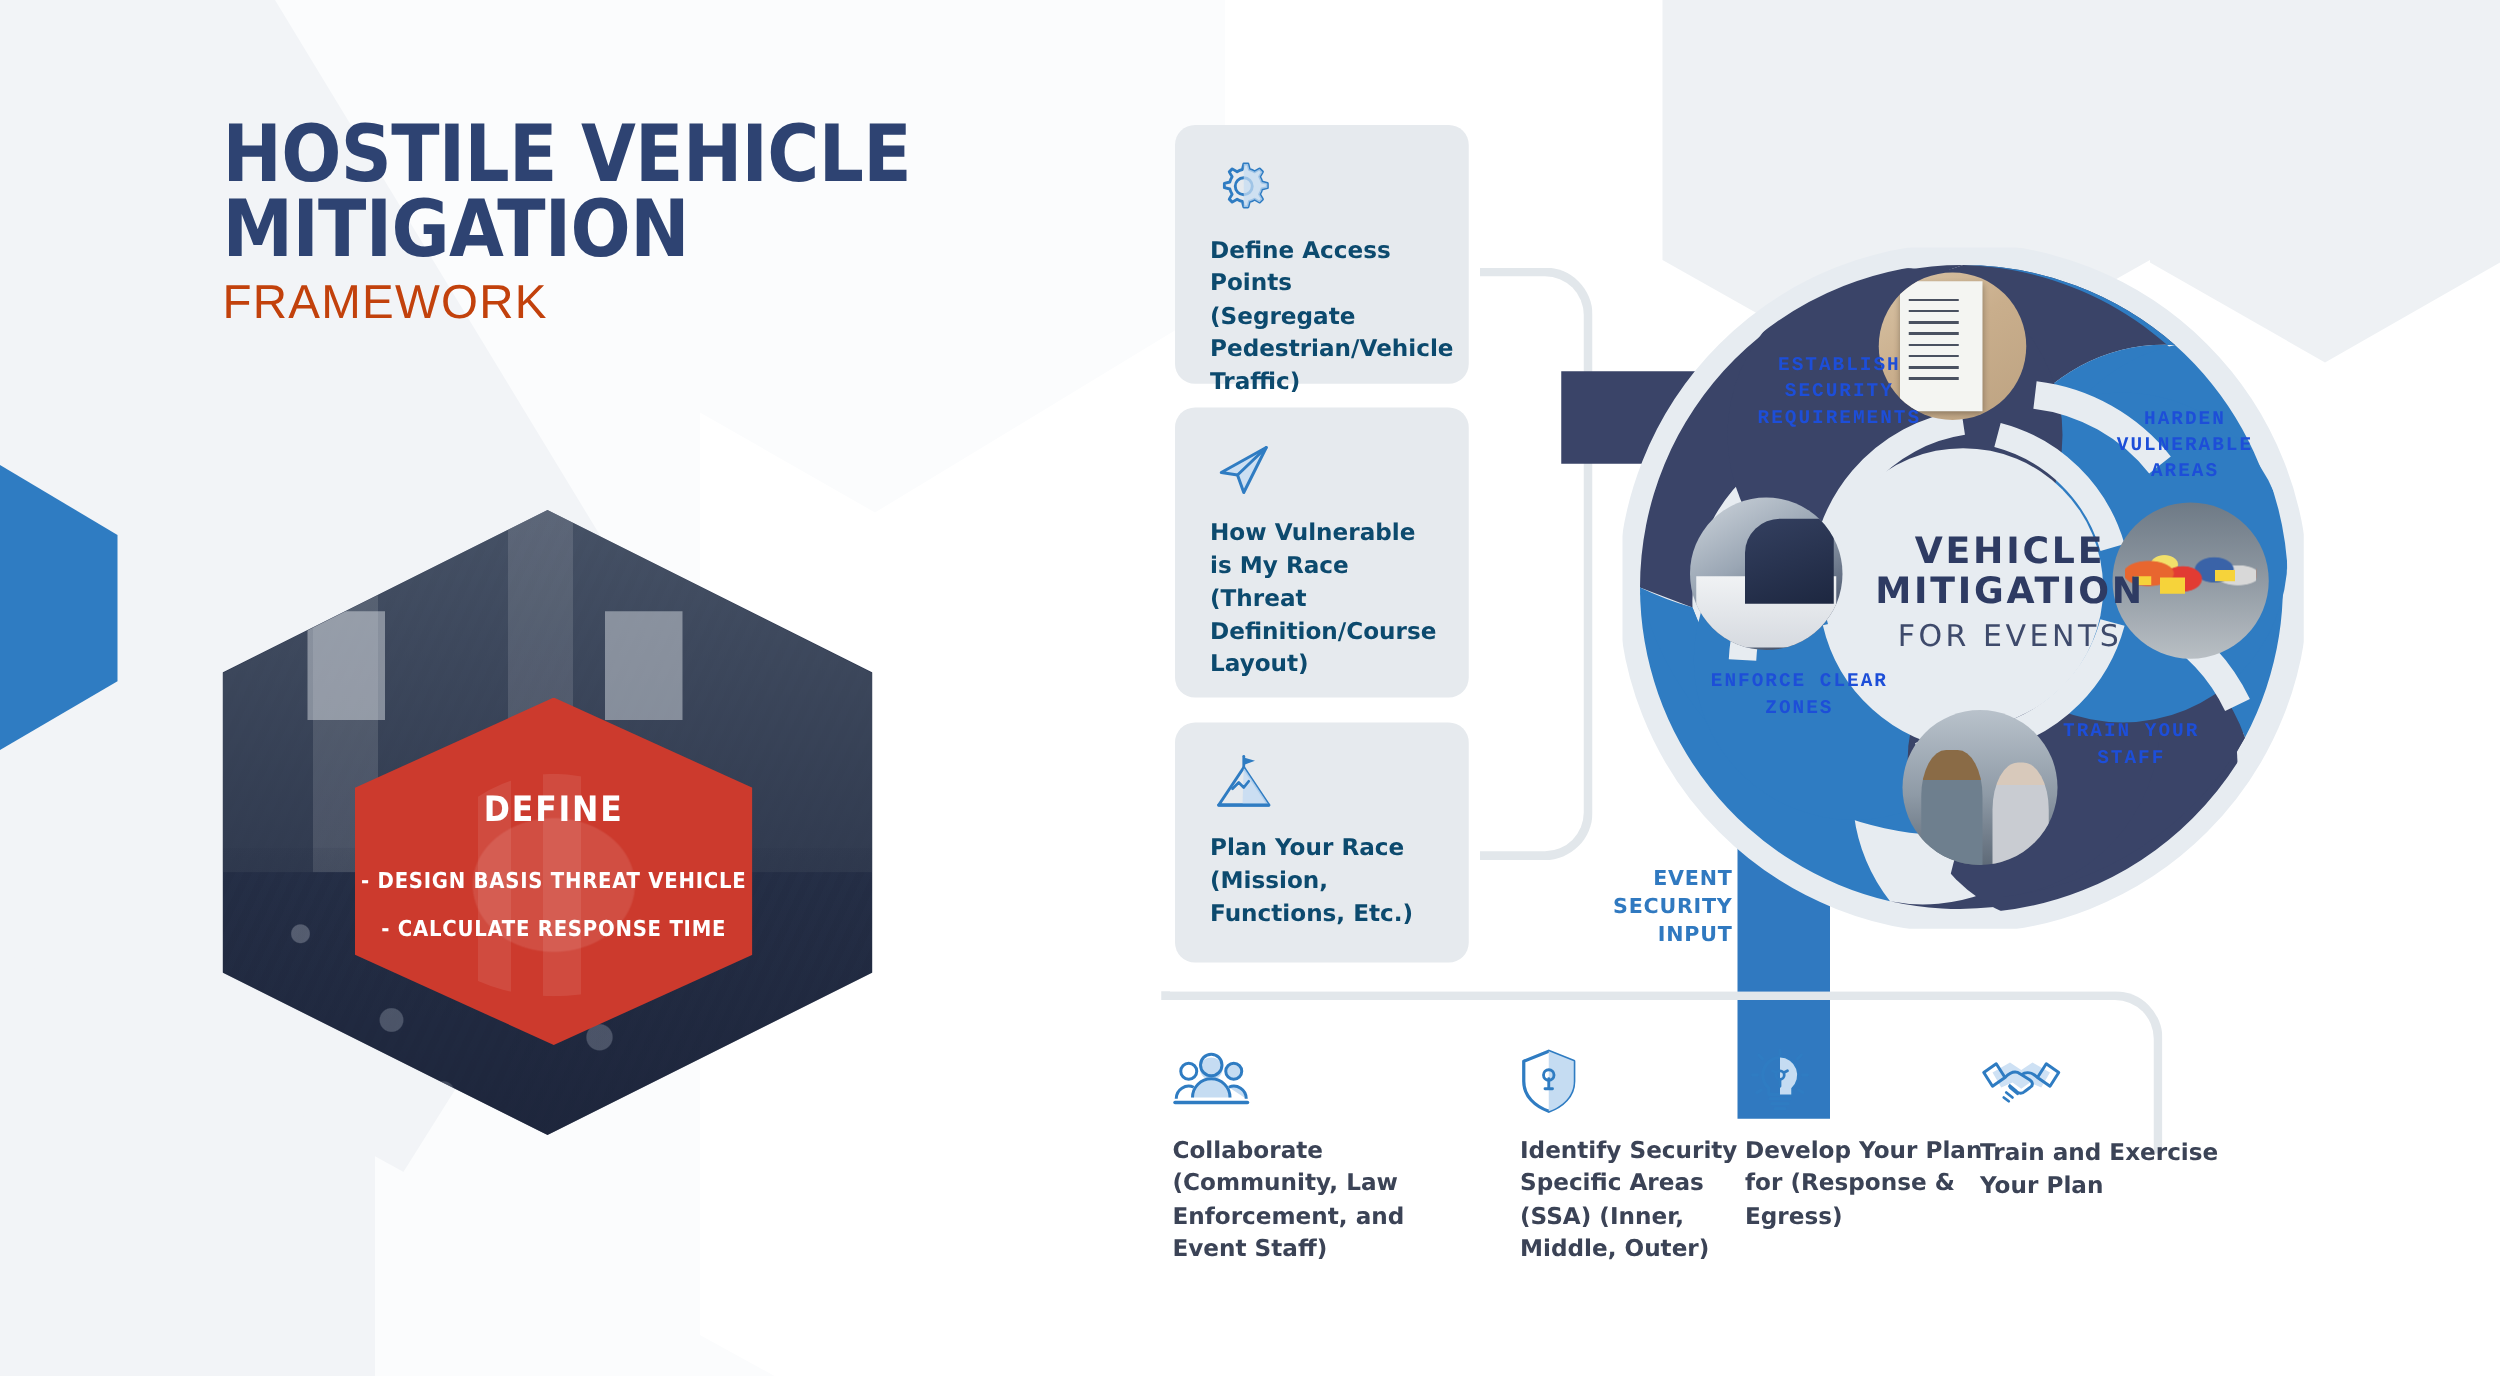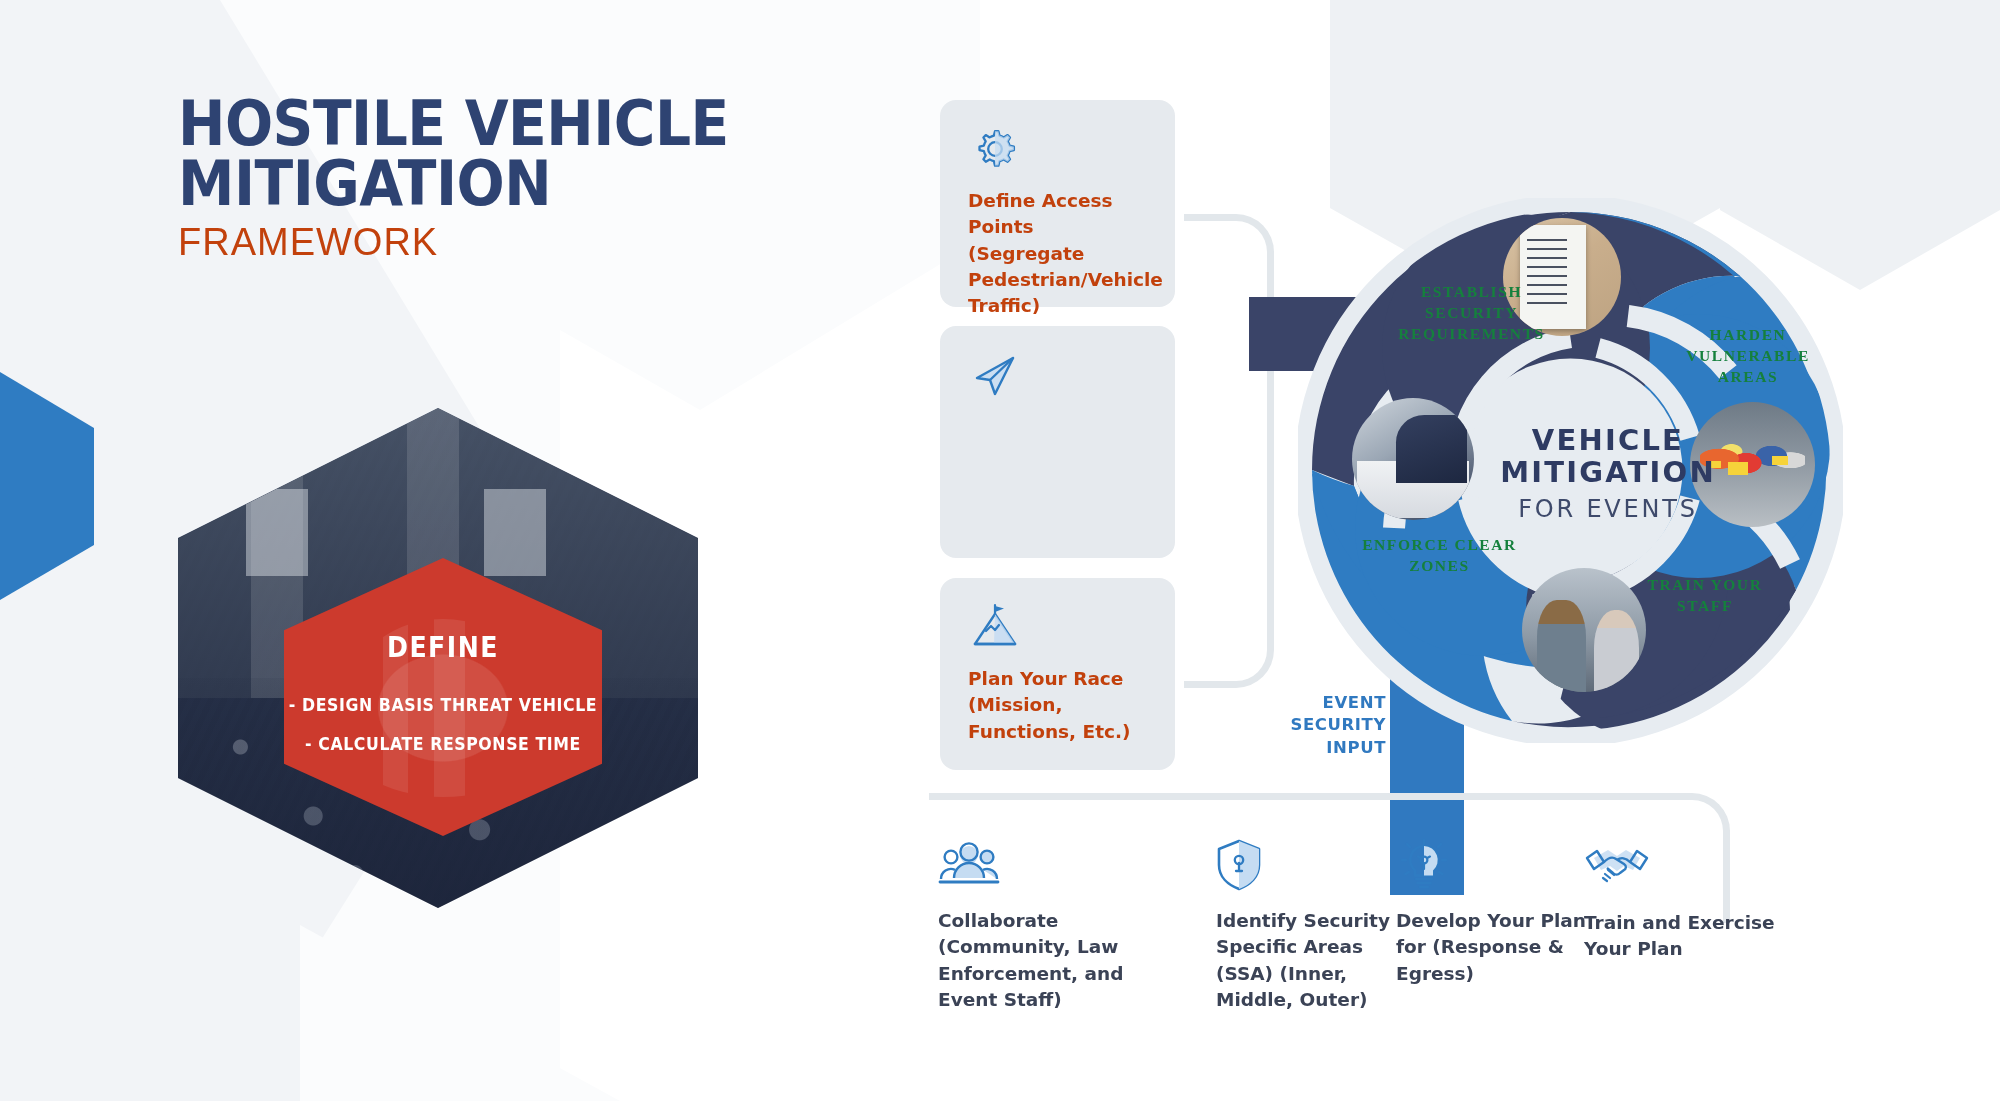--- a/index.html
+++ b/index.html
@@ -96,21 +96,21 @@
     font-stretch:condensed;line-height:2.2;white-space:nowrap;
   }
 
   
   .side-card{
     position:absolute;width:235px;background:#e6eaee;border-radius:16px;
     padding:22px 22px 22px 28px;box-sizing:border-box;z-index:5;
   }
   .side-card .card-icon{display:block;height:54px;margin-bottom:12px;}
   .side-card .card-label{
-    font-size:18.5px;line-height:1.42;font-weight:bold;color:#c2410c;
+    font-size:18.5px;line-height:1.42;font-weight:bold;color:#0c4a6e;
     font-family:"DejaVu Sans","Liberation Sans",sans-serif;
   }
   #card-0{left:940px;top:100px;height:207px;}
   #card-1{left:940px;top:326px;height:232px;}
   #card-2{left:940px;top:578px;height:192px;}
 
   
   #bracket-left{
     position:absolute;left:1184px;top:214px;width:90px;height:474px;z-index:3;
     border:7px solid #e2e7eb;border-left:none;border-radius:0 38px 38px 0;
@@ -132,23 +132,23 @@
   }
   #stem-bottom{
     position:absolute;left:1390px;top:660px;width:74px;height:235px;
     background:#3079c0;z-index:2;
   }
 
   
   #circle-wrap{position:absolute;left:1298px;top:198px;width:545px;height:545px;z-index:7;}
   #circle-wrap svg{display:block;}
   .cq-label{
-    position:absolute;color:#15803d;font-weight:bold;text-align:center;
+    position:absolute;color:#1d4ed8;font-weight:bold;text-align:center;
     font-size:15.5px;letter-spacing:1.6px;line-height:1.35;text-transform:uppercase;
-    font-family:Liberation Serif, serif;z-index:9;
+    font-family:Liberation Mono, monospace;z-index:9;
   }
   #lbl-establish{left:1384px;top:282px;width:175px;}
   #lbl-harden{left:1668px;top:325px;width:160px;}
   #lbl-enforce{left:1352px;top:535px;width:175px;}
   #lbl-train{left:1620px;top:575px;width:170px;}
 
   .cq-photo{
     position:absolute;border-radius:50%;overflow:hidden;z-index:9;
     background-size:cover;background-position:center;
   }
@@ -276,20 +276,21 @@
   </div>
 
   <div class="side-card" id="card-1">
     <span class="card-icon">
       <svg width="54" height="54" viewBox="0 0 54 54">
         <path d="M9 30 L45 10 L27 46 L22 32 Z" fill="#c5dcf2" opacity=".8"></path>
         <path d="M9 30 L45 10 L27 46 L22 32 Z" fill="none" stroke="#2f7cc2" stroke-width="2.4" stroke-linejoin="round"></path>
         <path d="M22 32 L45 10" fill="none" stroke="#2f7cc2" stroke-width="2.4" stroke-linecap="round"></path>
       </svg>
     </span>
+    <div class="card-label">How Vulnerable is My Race (Threat Definition/Course Layout)</div>
   </div>
 
   <div class="side-card" id="card-2">
     <span class="card-icon">
       <svg width="54" height="54" viewBox="0 0 54 54">
         <path d="M27 14 L47 44 L7 44 Z" fill="none" stroke="#2f7cc2" stroke-width="2.4" stroke-linejoin="round"></path>
         <path d="M27 14 L47 44 L26 44 Z" fill="#c5dcf2" opacity=".85"></path>
         <path d="M18 31 l5-5 4 4 4-5" fill="none" stroke="#2f7cc2" stroke-width="2.2" stroke-linejoin="round" stroke-linecap="round"></path>
         <path d="M27 14 L27 5" stroke="#2f7cc2" stroke-width="2.2" stroke-linecap="round"></path>
         <path d="M27 6 L36 8.5 L27 12 Z" fill="#2f7cc2"></path>

